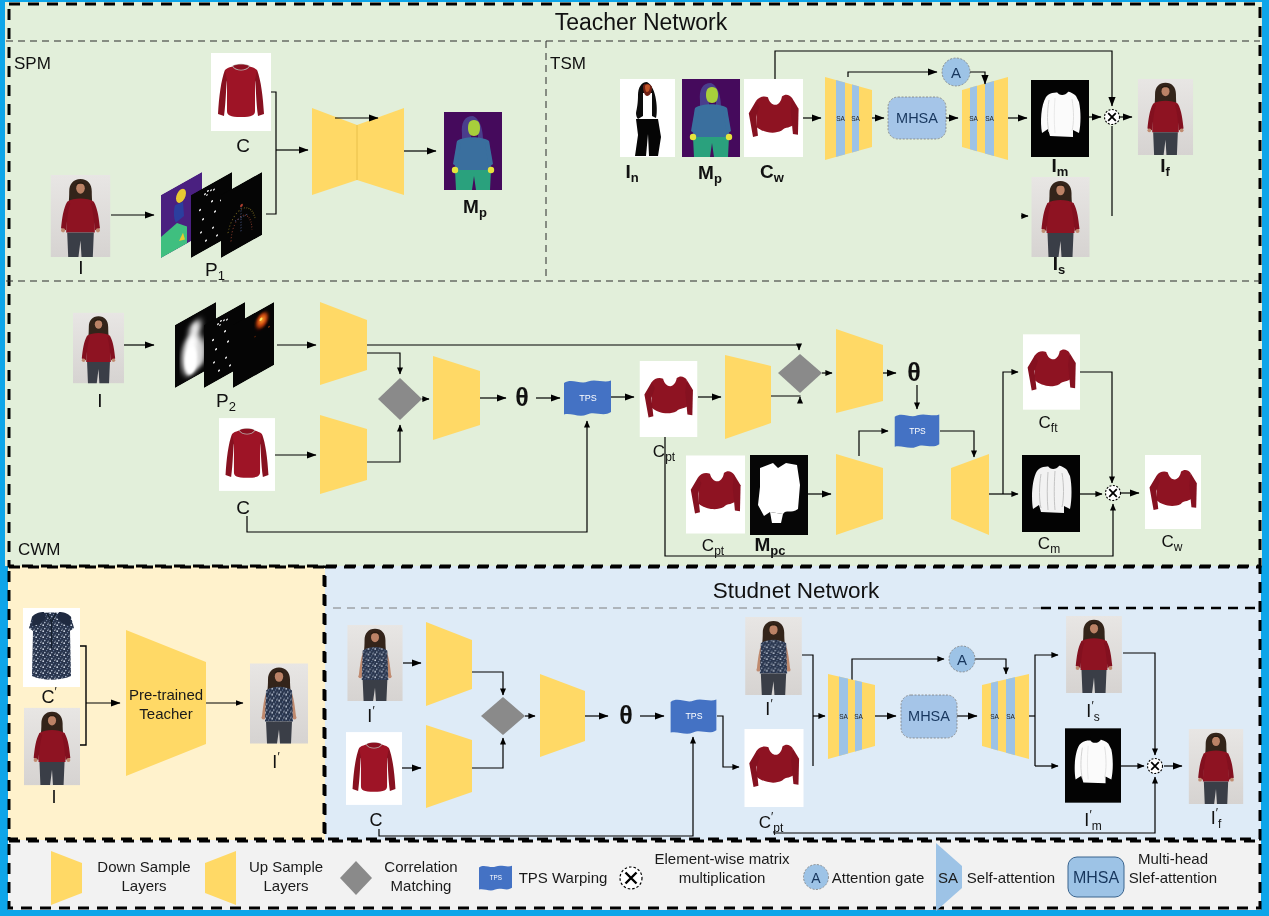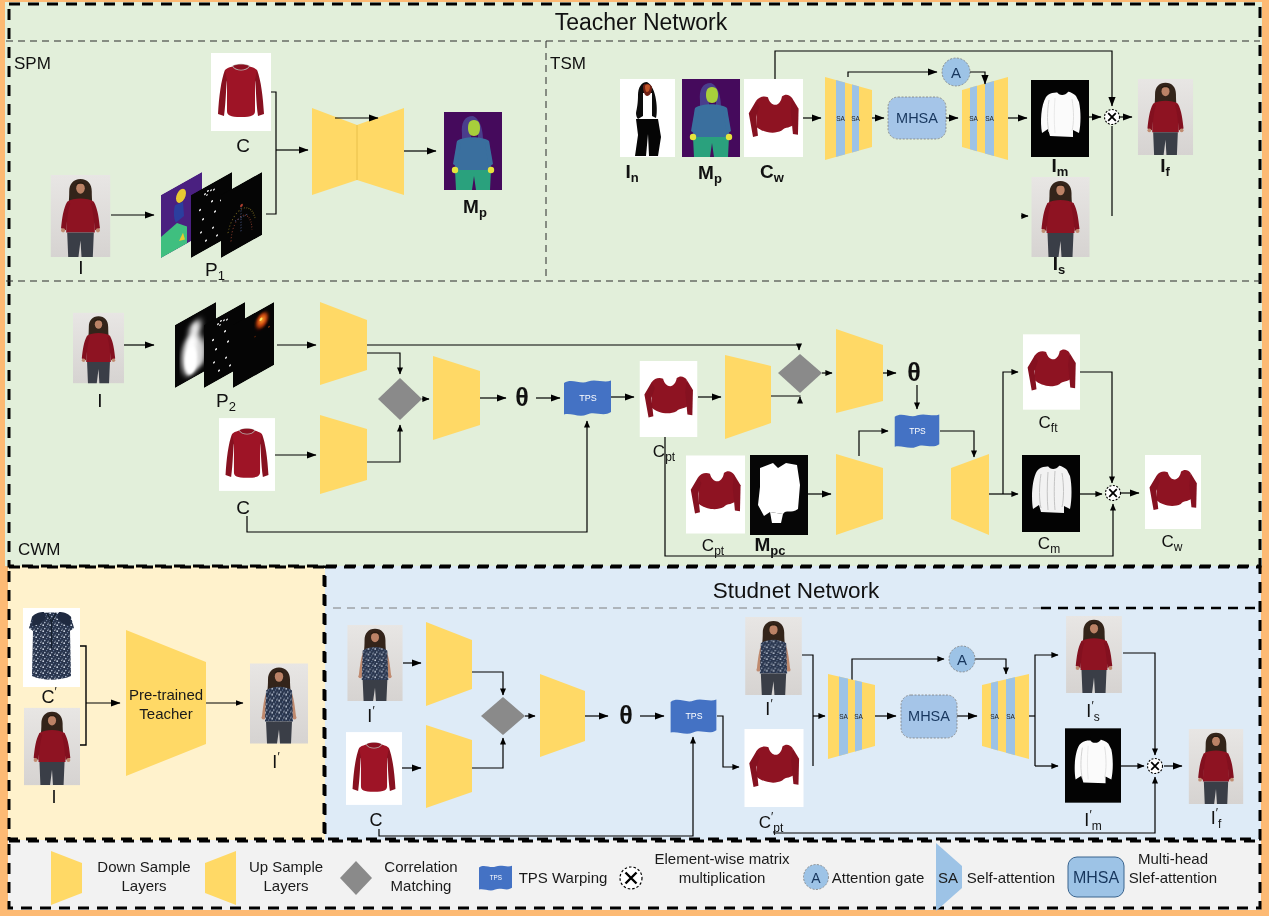--- a/index.html
+++ b/index.html
@@ -1,16 +1,16 @@
 <!DOCTYPE html>
 <html><head>
 <meta charset="utf-8">
 <style>
 html,body{margin:0;padding:0;background:#fff;}
-.page{position:relative;width:1269px;height:916px;overflow:hidden;background:#fdba74;
+.page{position:relative;width:1269px;height:916px;overflow:hidden;background:#0ea5e9;
 font-family:"Liberation Sans",sans-serif;}
 svg text{font-family:"Liberation Sans",sans-serif;}
 </style>
 </head>
 <body>
 <div class="page">
 <svg width="1269" height="916" viewBox="0 0 1269 916">
 <defs>
 <marker id="ah" markerWidth="9" markerHeight="7" refX="7.5" refY="3" orient="auto">
   <path d="M0,0 L8,3 L0,6 Z" fill="#000"></path>

